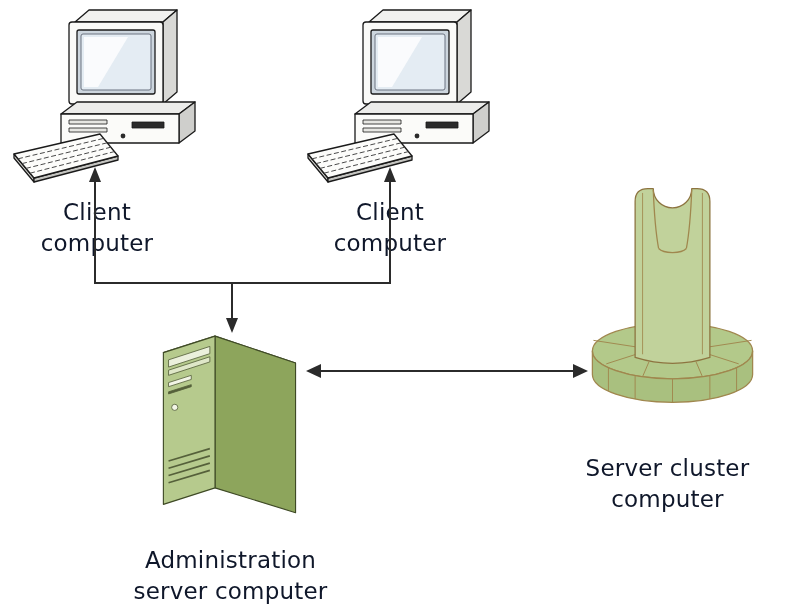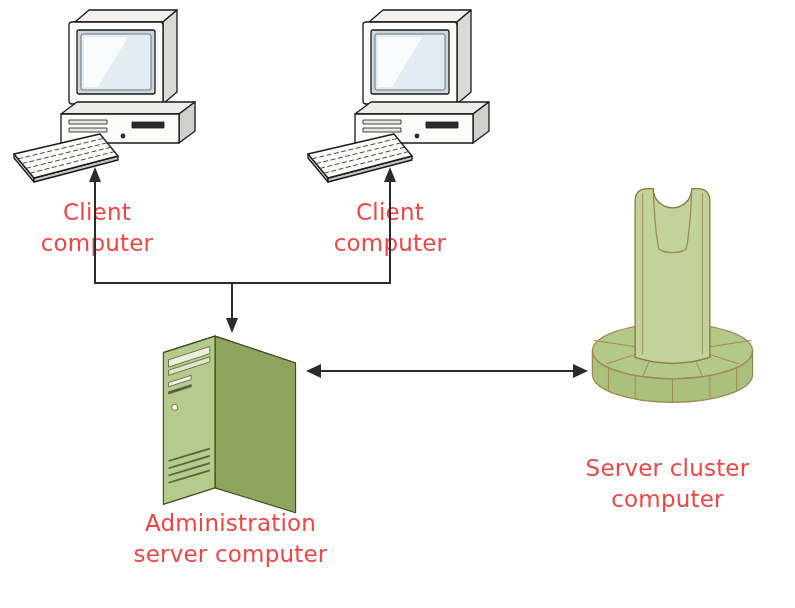--- a/index.html
+++ b/index.html
@@ -9,21 +9,21 @@
     background:#ffffff;
     overflow:hidden;
     font-family:"DejaVu Sans","Liberation Sans",sans-serif;
   }
   .node-icon { position:absolute; overflow:visible; }
   .node-label {
     position:absolute;
     text-align:center;
     font-size:23px;
     line-height:31px;
-    color:#ef4444;
+    color:#0f172a;
     white-space:pre-line;
     letter-spacing:0.2px;
   }
   .connector-layer {
     position:absolute; left:0; top:0;
     pointer-events:none;
   }
 </style>
 </head>
 <body>
@@ -88,21 +88,21 @@
         <circle cx="16" cy="72" r="3" fill="#f2f5e6"></circle>
       </g>
       <g stroke="#55603a" stroke-width="1.6">
         <line x1="10" y1="124" x2="50" y2="112"></line>
         <line x1="10" y1="131" x2="50" y2="119"></line>
         <line x1="10" y1="138" x2="50" y2="126"></line>
         <line x1="10" y1="145" x2="50" y2="133"></line>
       </g>
     </g>
   </svg>
-  <div class="node-label" style="left:118px; top:508px; width:225px;">Administration
+  <div class="node-label" style="left:118px; top:545px; width:225px;">Administration
 server computer</div>
 
   <svg class="node-icon" style="left:587px; top:178px;" width="171" height="235" viewBox="0 0 160 220">
     <g stroke="#a0874e" stroke-width="1.2" fill="none" stroke-linejoin="round">
       <ellipse cx="80" cy="162" rx="75" ry="26" fill="#b3c98a"></ellipse>
       <path d="M5,162 A75,26 0 0 0 155,162 L155,184 A75,26 0 0 1 5,184 Z" fill="#a9c07f"></path>
       <g stroke-width="0.9">
         <line x1="20" y1="177.5" x2="20" y2="199.5"></line>
         <line x1="45" y1="185" x2="45" y2="207"></line>
         <line x1="80" y1="188" x2="80" y2="210"></line>

